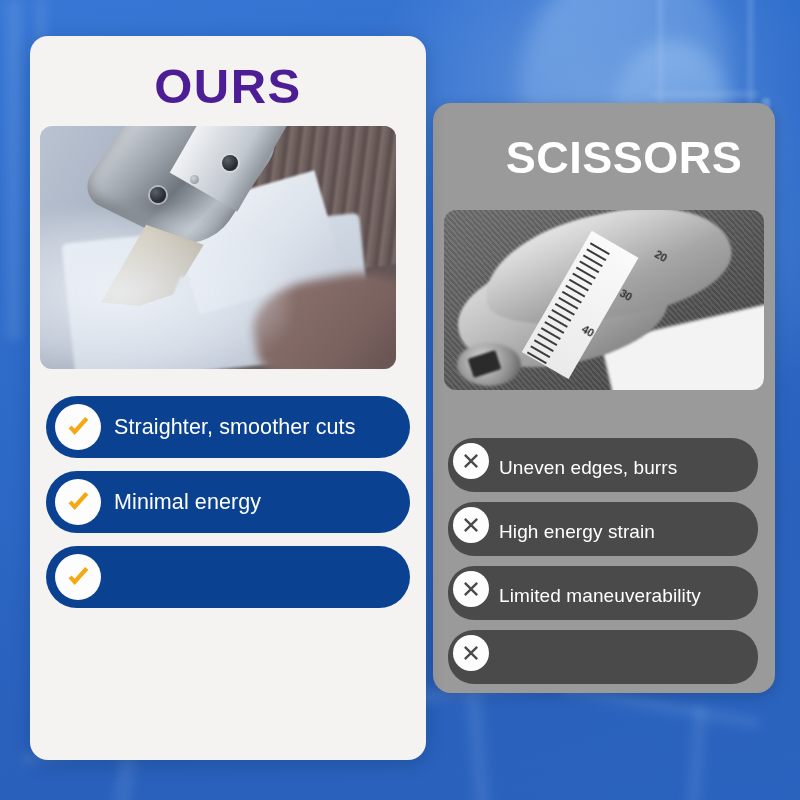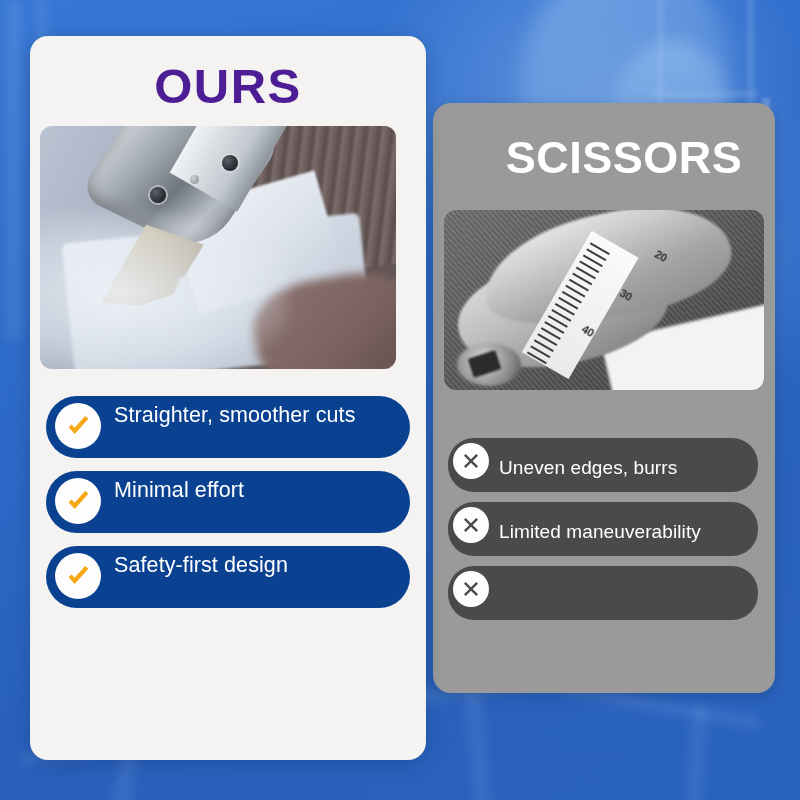--- a/index.html
+++ b/index.html
@@ -335,20 +335,21 @@
   .list-pros {
     position: absolute;
     left: 46px; top: 396px;
     width: 364px;
     display: flex;
     flex-direction: column;
     gap: 13px;
   }
   .pill-pro {
     display: flex;
+    align-items: center;
     gap: 13px;
     min-height: 62px;
     padding: 7px 16px 7px 9px;
     background: #0a4291;
     border-radius: 34px;
   }
   .pill-pro .pill-text {
     color: #ffffff;
     font-size: 21.5px;
     line-height: 1.12;
@@ -450,20 +451,28 @@
 
     <div class="pill-con">
       <span class="icon-x">
         <svg viewBox="0 0 24 24" aria-hidden="true">
           <path d="M5.6 3.6 L12 10 L18.4 3.6 L20.4 5.6 L14 12 L20.4 18.4 L18.4 20.4 L12 14 L5.6 20.4 L3.6 18.4 L10 12 L3.6 5.6 Z" fill="#4a4a4a"></path>
         </svg>
       </span>
       <span class="pill-text">Uneven edges, burrs</span>
     </div>
 
+    <div class="pill-con">
+      <span class="icon-x">
+        <svg viewBox="0 0 24 24" aria-hidden="true">
+          <path d="M5.6 3.6 L12 10 L18.4 3.6 L20.4 5.6 L14 12 L20.4 18.4 L18.4 20.4 L12 14 L5.6 20.4 L3.6 18.4 L10 12 L3.6 5.6 Z" fill="#4a4a4a"></path>
+        </svg>
+      </span>
+      <span class="pill-text">High energy strain</span>
+    </div>
 
     <div class="pill-con">
       <span class="icon-x">
         <svg viewBox="0 0 24 24" aria-hidden="true">
           <path d="M5.6 3.6 L12 10 L18.4 3.6 L20.4 5.6 L14 12 L20.4 18.4 L18.4 20.4 L12 14 L5.6 20.4 L3.6 18.4 L10 12 L3.6 5.6 Z" fill="#4a4a4a"></path>
         </svg>
       </span>
       <span class="pill-text">Limited maneuverability</span>
     </div>
 
@@ -507,28 +516,27 @@
       </span>
       <span class="pill-text">Straighter, smoother cuts</span>
     </div>
 
     <div class="pill-pro">
       <span class="icon-check">
         <svg viewBox="0 0 24 24" aria-hidden="true">
           <path d="M3.2 12.6 L8.6 18.6 L20.8 5.0 L17.9 2.6 L8.5 13.1 L5.9 10.2 Z" fill="#f5a814"></path>
         </svg>
       </span>
-      <span class="pill-text">Minimal effort</span>
+      <span class="pill-text">Minimal energy</span>
     </div>
 
 
     <div class="pill-pro">
       <span class="icon-check">
         <svg viewBox="0 0 24 24" aria-hidden="true">
           <path d="M3.2 12.6 L8.6 18.6 L20.8 5.0 L17.9 2.6 L8.5 13.1 L5.9 10.2 Z" fill="#f5a814"></path>
         </svg>
       </span>
-      <span class="pill-text">Safety-first design</span>
     </div>
 
   </div>
 
 </div>
 
 </body></html>

